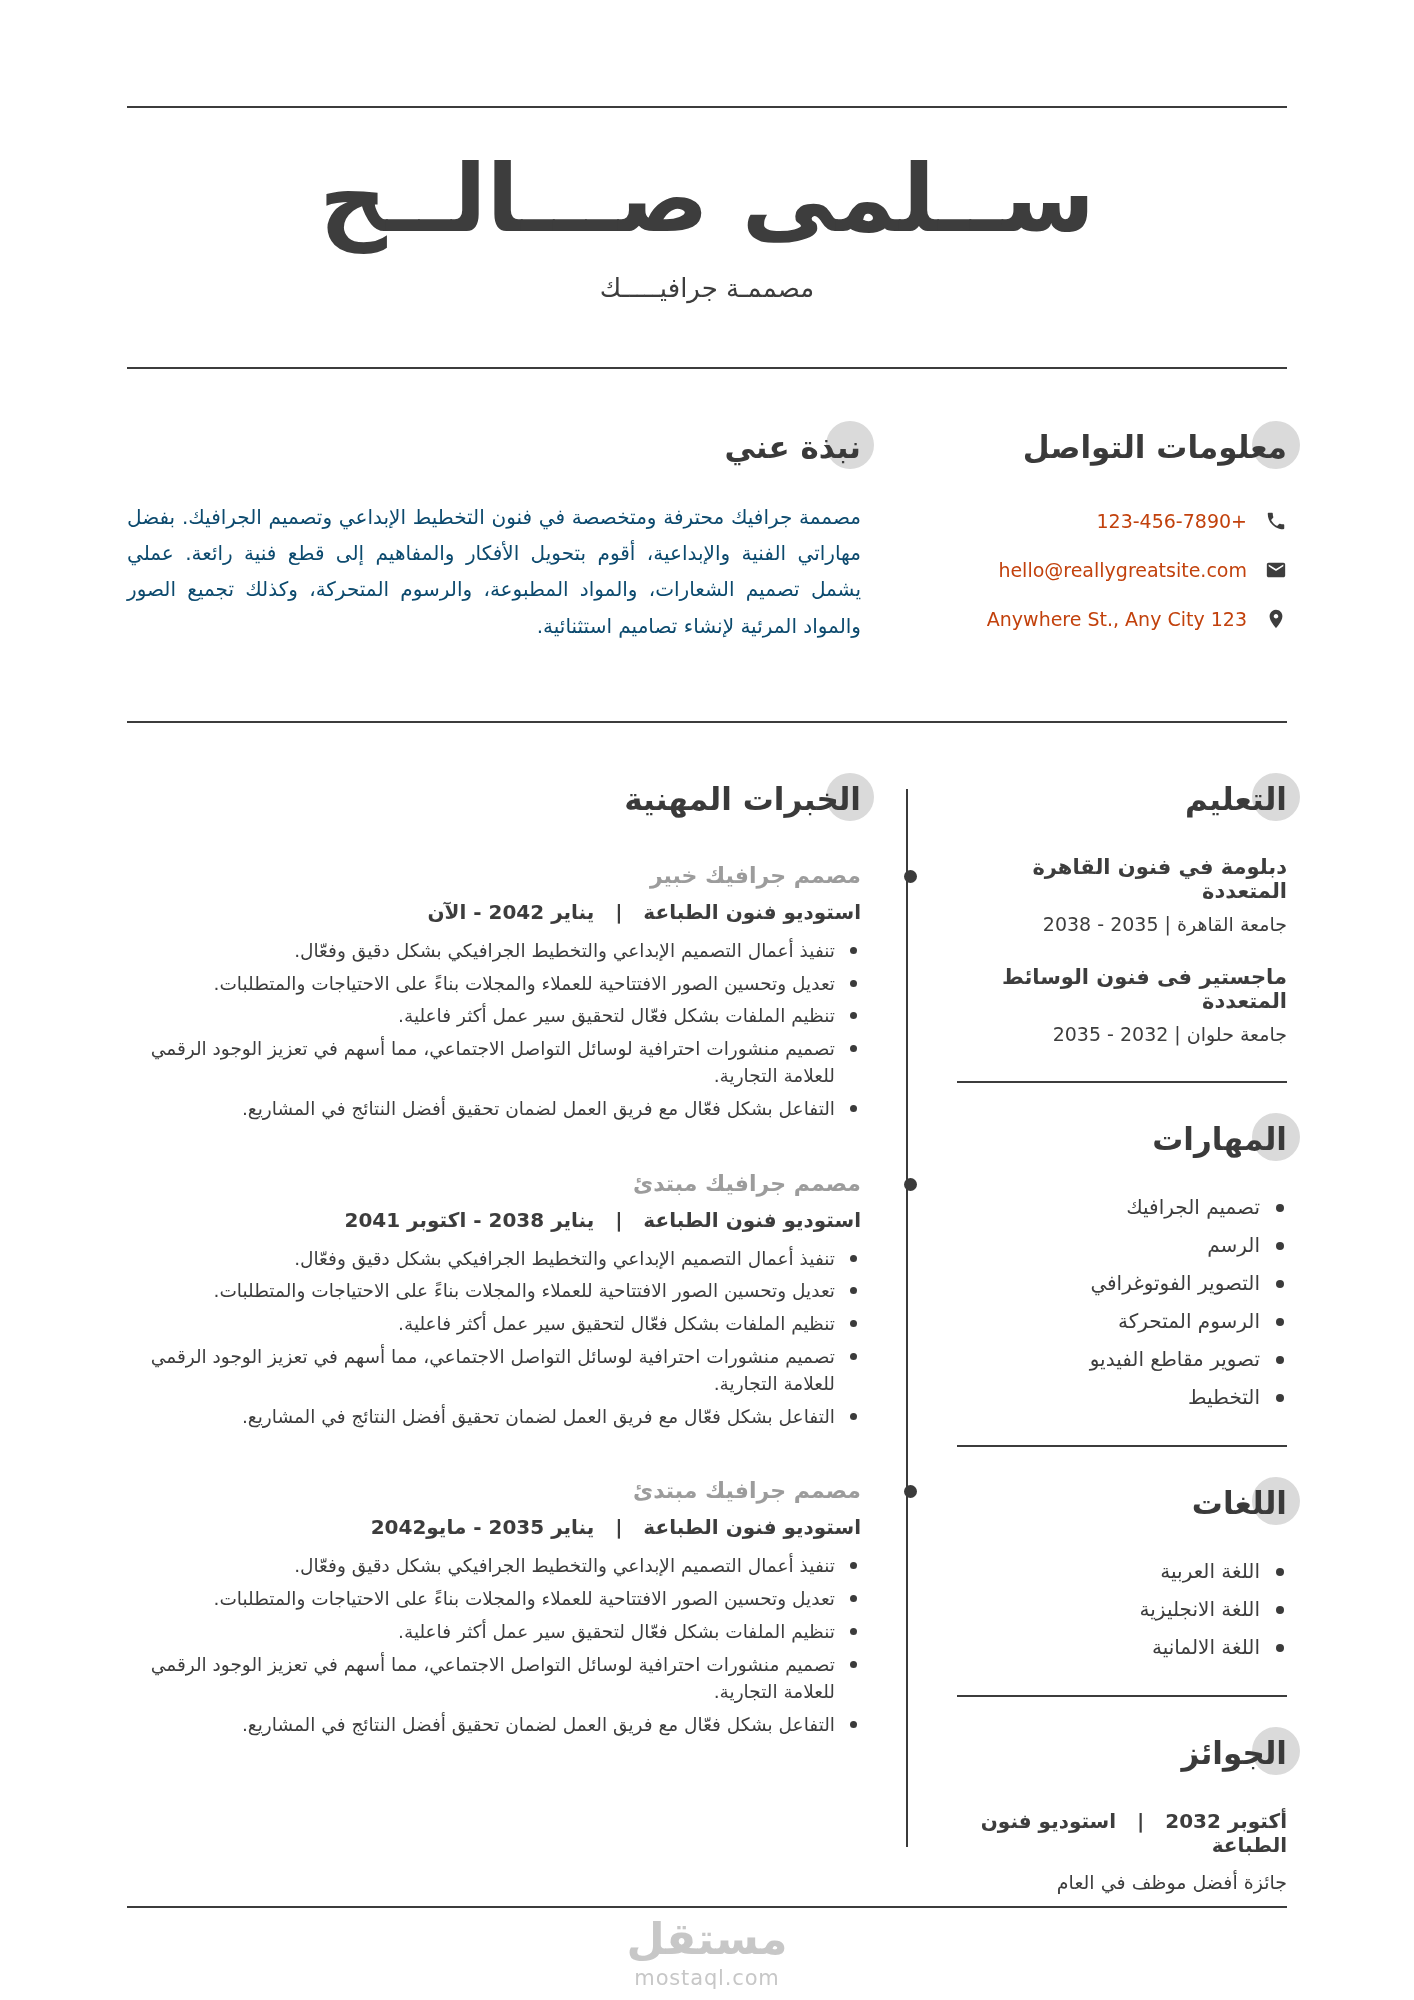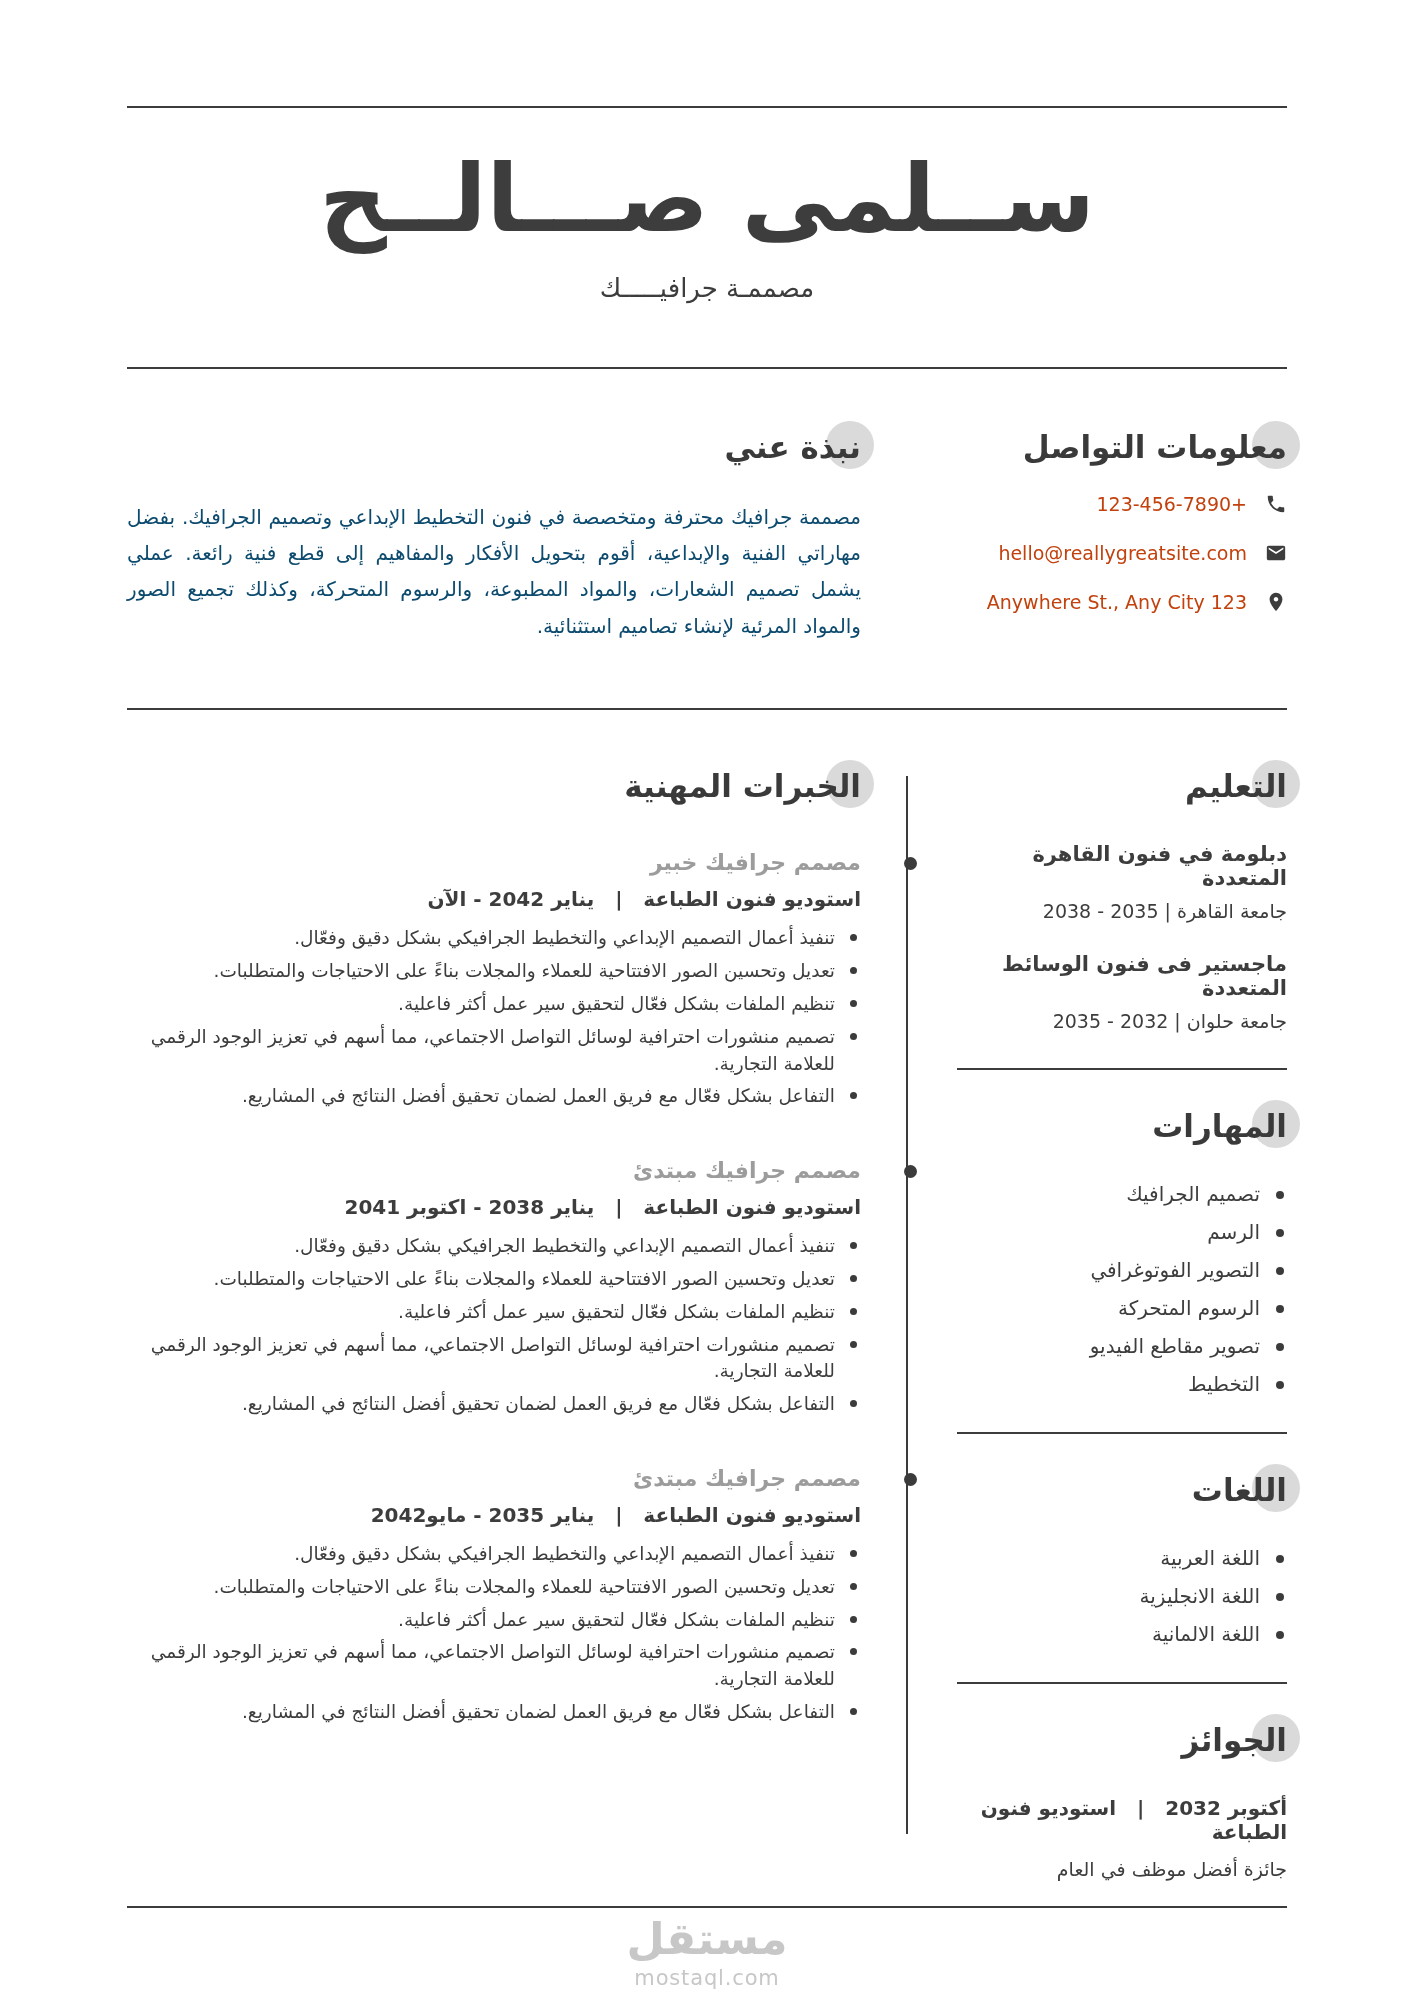--- a/index.html
+++ b/index.html
@@ -57,21 +57,21 @@
   .htext { position:relative; z-index:1; }
 
   
   .row { display:flex; }
   .side-col { width:330px; flex-shrink:0; }
   .col-gap { width:96px; flex-shrink:0; position:relative; }
   .main-col { flex:1; min-width:0; }
 
   
   .row1 { padding:60px 0 64px; }
-  .row1 .section-title { margin-bottom:28px; }
+  .row1 .section-title { margin-bottom:45px; }
   .contact-item {
     display:flex;
     align-items:center;
     gap:18px;
     margin-bottom:27px;
   }
   .contact-icon { width:22px; height:22px; flex-shrink:0; color:#3d3d3d; }
   .contact-icon svg { width:22px; height:22px; display:block; fill:currentColor; }
   .contact-text { font-size:19px; color:#c2410c; }
   .about-text {

